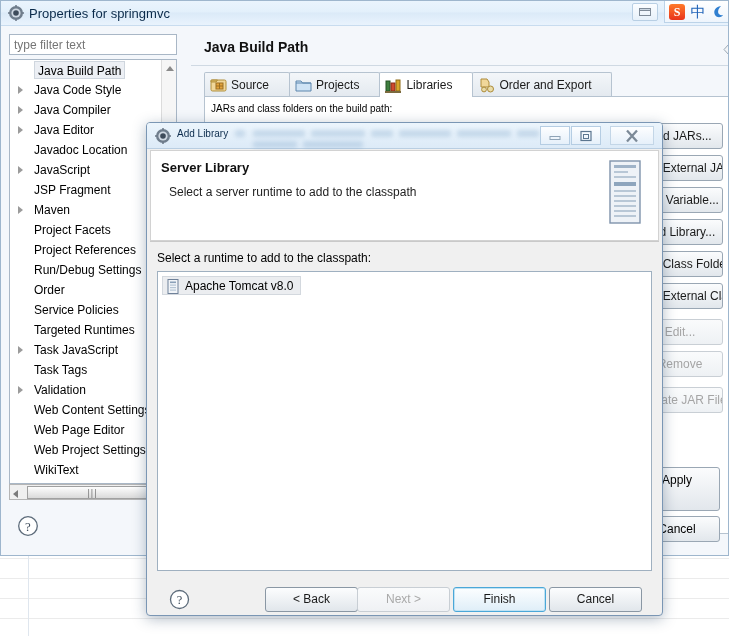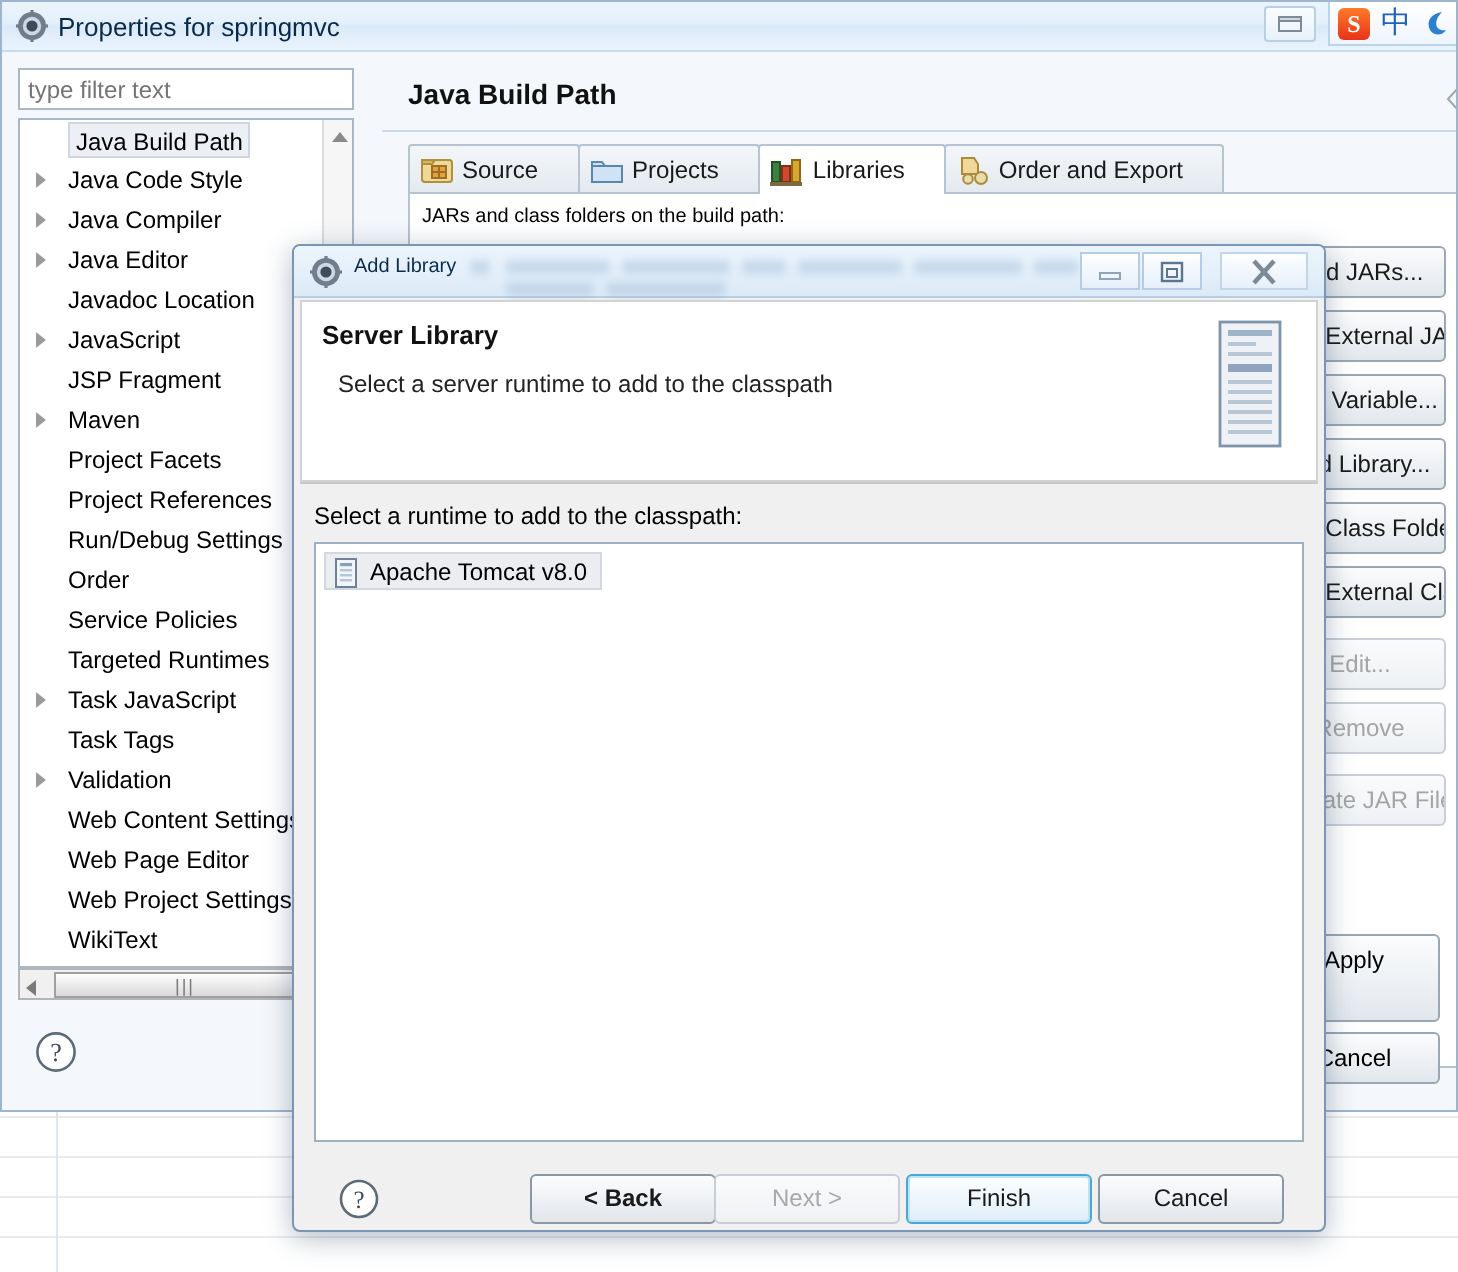--- a/index.html
+++ b/index.html
@@ -508,21 +508,21 @@
         <span>Apache Tomcat v8.0</span>
       </div>
     </div>
 
     <div id="dlg-footer">
       <svg id="dlg-help" viewBox="0 0 21 21">
         <circle cx="10.5" cy="10.5" r="9" fill="#fff" stroke="#5c6b7a" stroke-width="1.3"></circle>
         <text x="10.5" y="15" font-family="Liberation Serif, serif" font-size="12.5" fill="#3c4a59" text-anchor="middle">?</text>
       </svg>
       <div id="dlg-buttons">
-          <div class="dlg-btn" style="left: 118px; font-weight: bold;">&lt; Back</div>
+          <div class="dlg-btn" style="left: 118px;">&lt; Back</div>
           <div class="dlg-btn disabled" style="left: 210px;">Next &gt;</div>
           <div class="dlg-btn default" style="left: 306px;">Finish</div>
           <div class="dlg-btn" style="left: 402px;">Cancel</div>
         </div>
     </div>
   </div>
 
 </div>
 
 </body></html>

